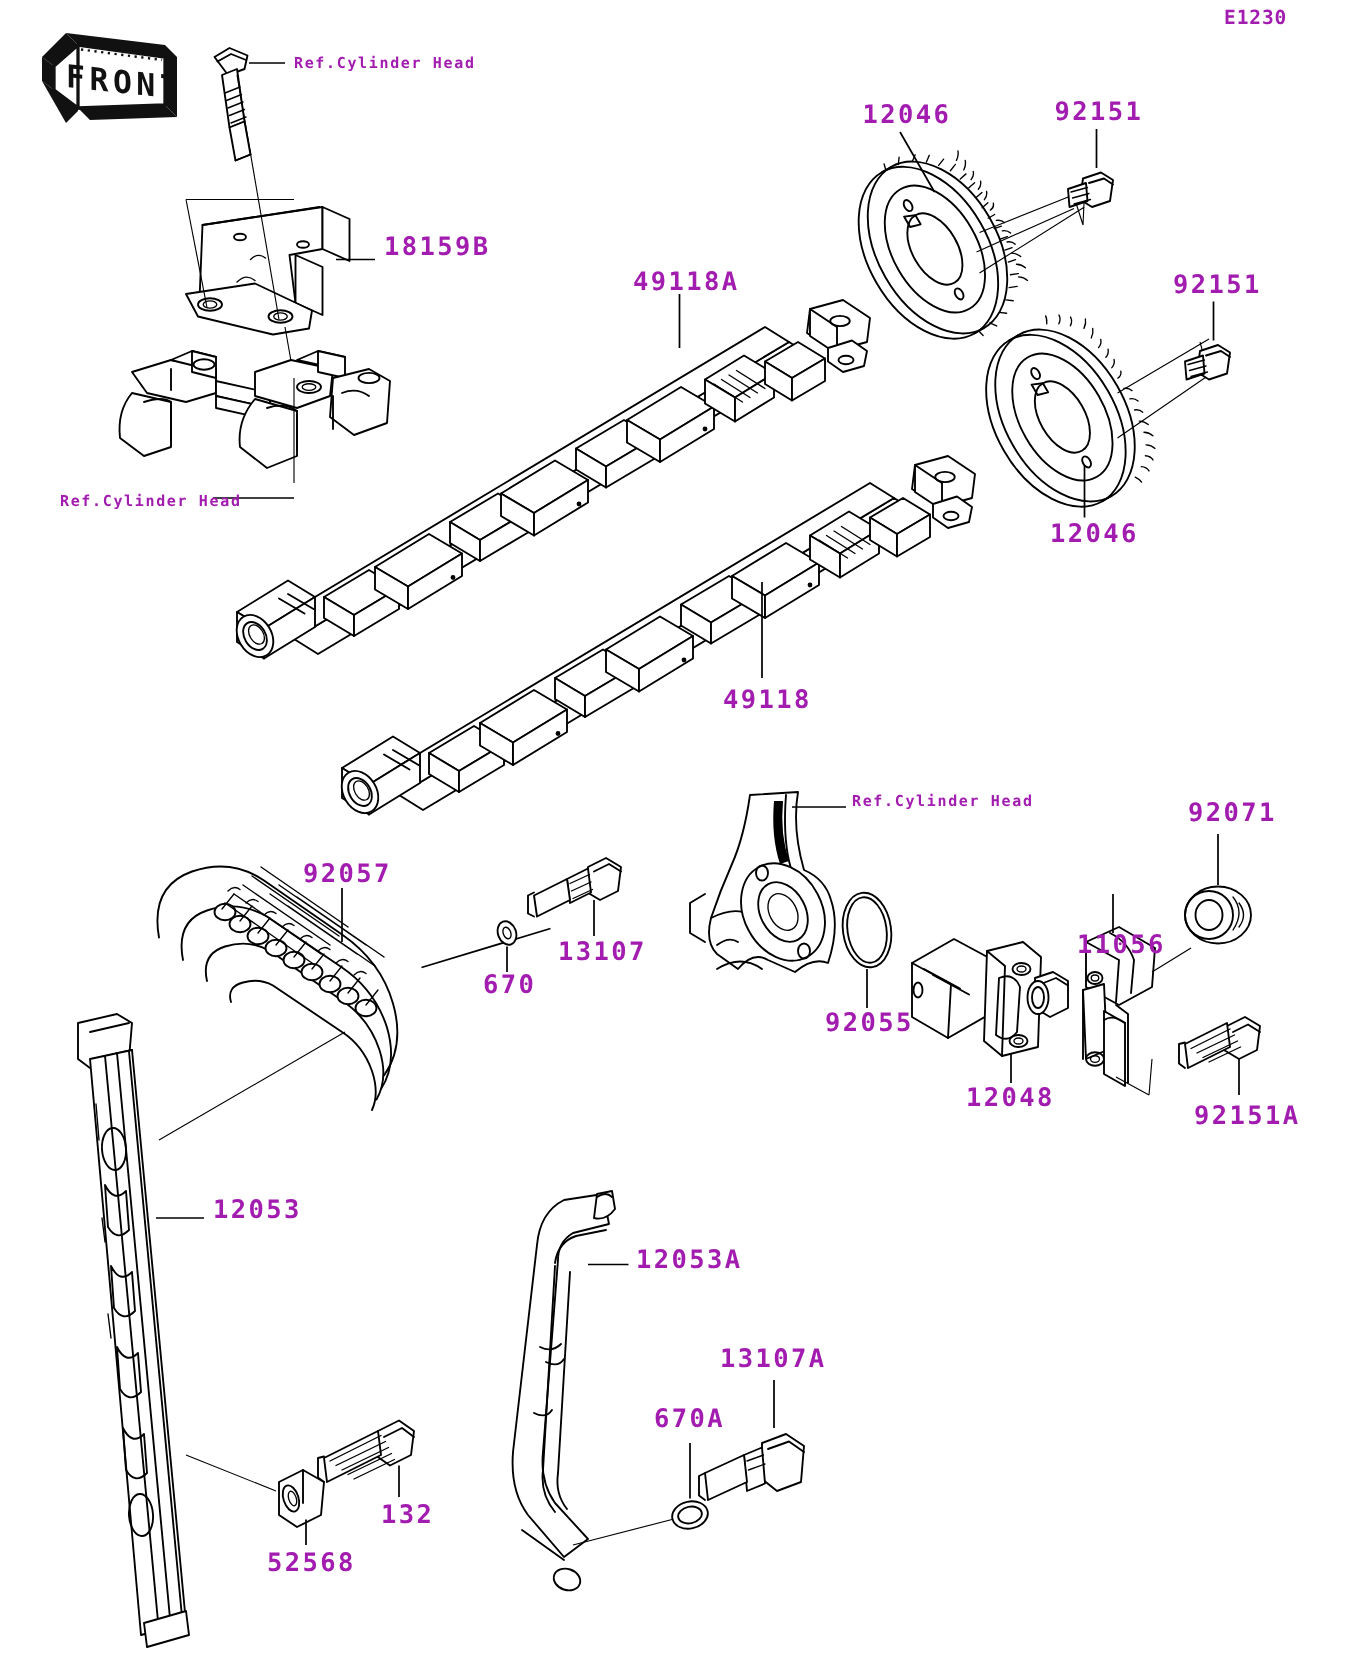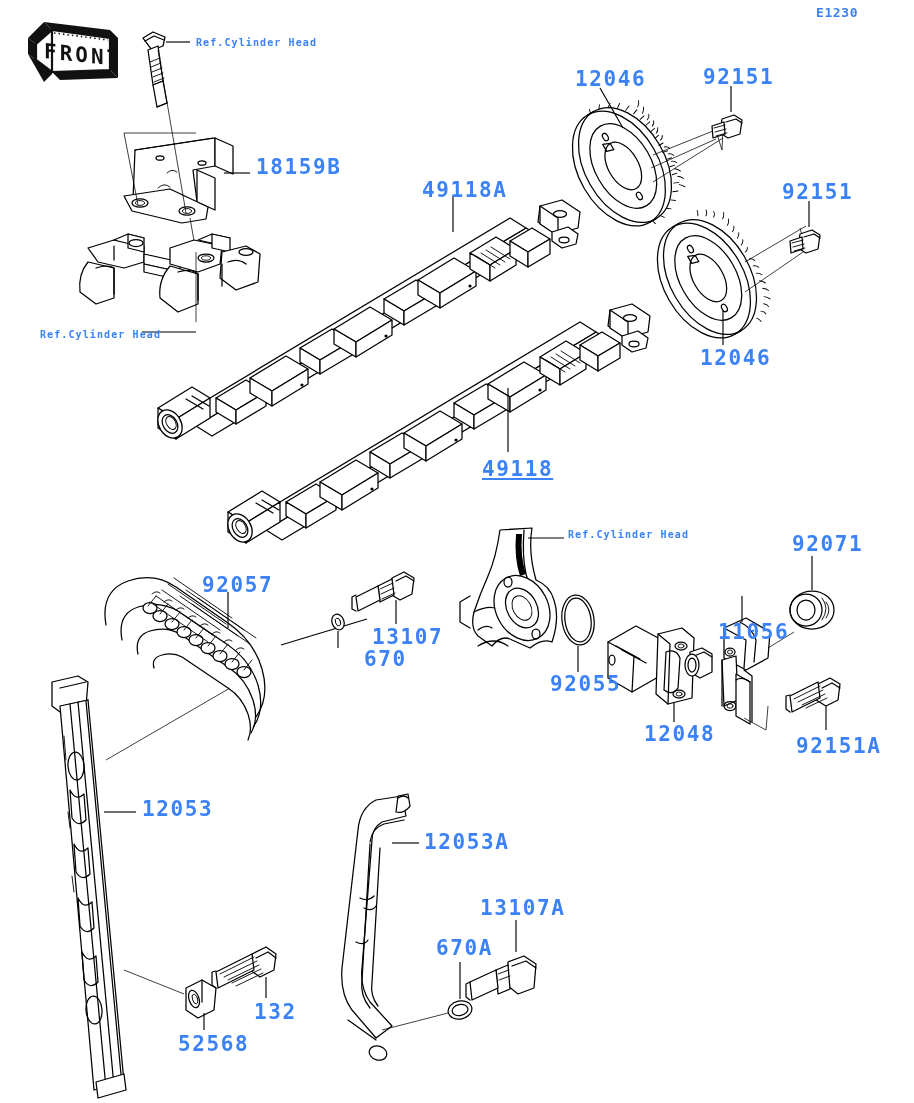--- a/index.html
+++ b/index.html
@@ -10,26 +10,26 @@
     -webkit-font-smoothing:antialiased;
   }
   #stage{position:absolute;inset:0;width:914px;height:1103px;}
   svg#art{position:absolute;left:0;top:0;width:914px;height:1103px;}
 
   
   .lbl{
     position:absolute;
     font-family:"DejaVu Sans Mono","Liberation Mono",monospace;
     font-weight:700;
-    color:#3b82f6;
+    color:#a21caf;
     white-space:nowrap;
     letter-spacing:1.2px;
     line-height:1;
   }
-  .lbl.num{font-size:21px;letter-spacing:1.6px;}
+  .lbl.num{font-size:17px;letter-spacing:1.6px;}
   .lbl.ref{font-size:10px;letter-spacing:1.1px;}
   .lbl.code{font-size:13px;letter-spacing:0.6px;font-weight:700;}
 
   
   #front-arrow{position:absolute;left:14px;top:8px;width:104px;height:78px;}
   #front-arrow svg{width:104px;height:78px;display:block;}
 </style>
 </head>
 <body>
 
@@ -580,23 +580,23 @@
   <div class="lbl code" style="left:816px; top:6px;">E1230</div>
 
   <div class="lbl ref" style="left:196px; top:38px;">Ref.Cylinder Head</div>
   <div class="lbl num" style="left:256px; top:157px;">18159B</div>
   <div class="lbl ref" style="left:40px;  top:330px;">Ref.Cylinder Head</div>
   <div class="lbl num" style="left:422px; top:180px;">49118A</div>
   <div class="lbl num" style="left:575px; top:69px;">12046</div>
   <div class="lbl num" style="left:703px; top:67px;">92151</div>
   <div class="lbl num" style="left:782px; top:182px;">92151</div>
   <div class="lbl num" style="left:700px; top:348px;">12046</div>
-  <div class="lbl num" style="left:482px; top:459px;text-decoration:underline;">49118</div>
+  <div class="lbl num" style="left:482px; top:459px;">49118</div>
   <div class="lbl num" style="left:202px; top:575px;">92057</div>
-  <div class="lbl num" style="left:322px; top:649px;margin-left:42px;">670</div>
+  <div class="lbl num" style="left:322px; top:649px;">670</div>
   <div class="lbl num" style="left:372px; top:627px;">13107</div>
   <div class="lbl ref" style="left:568px; top:530px;">Ref.Cylinder Head</div>
   <div class="lbl num" style="left:792px; top:534px;">92071</div>
   <div class="lbl num" style="left:718px; top:574px;margin-top:48px;">11056</div>
   <div class="lbl num" style="left:550px; top:674px;">92055</div>
   <div class="lbl num" style="left:644px; top:724px;">12048</div>
   <div class="lbl num" style="left:796px; top:736px;">92151A</div>
   <div class="lbl num" style="left:142px; top:799px;">12053</div>
   <div class="lbl num" style="left:424px; top:832px;">12053A</div>
   <div class="lbl num" style="left:480px; top:898px;">13107A</div>

